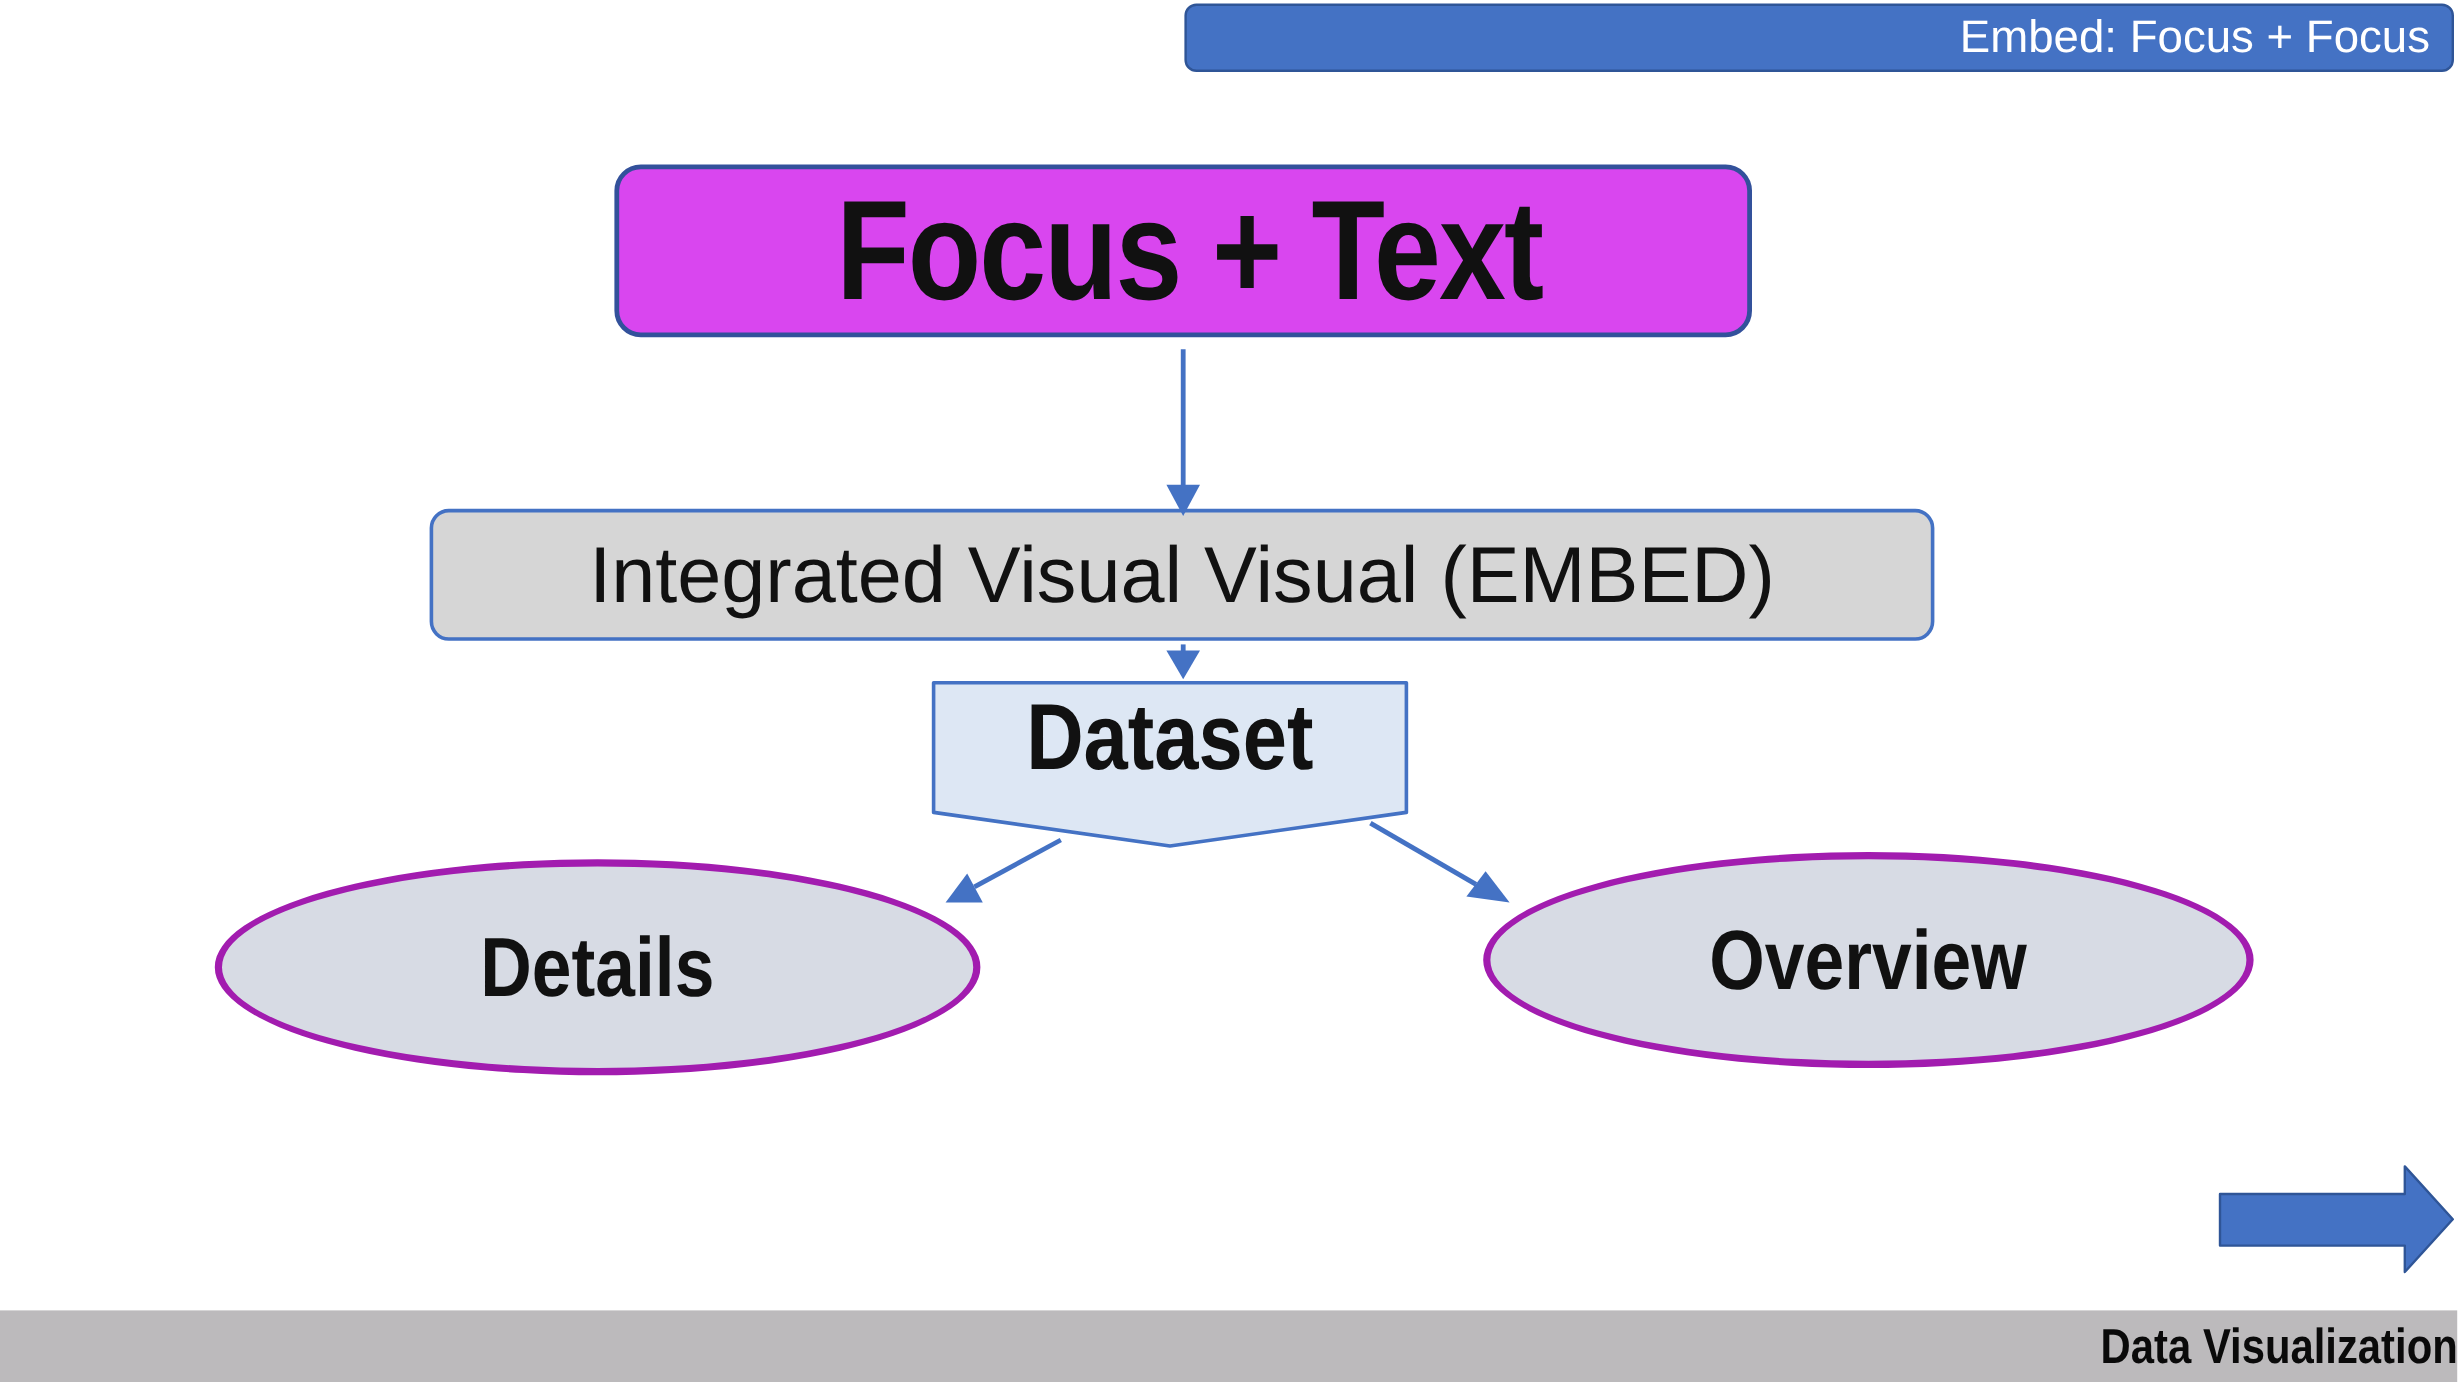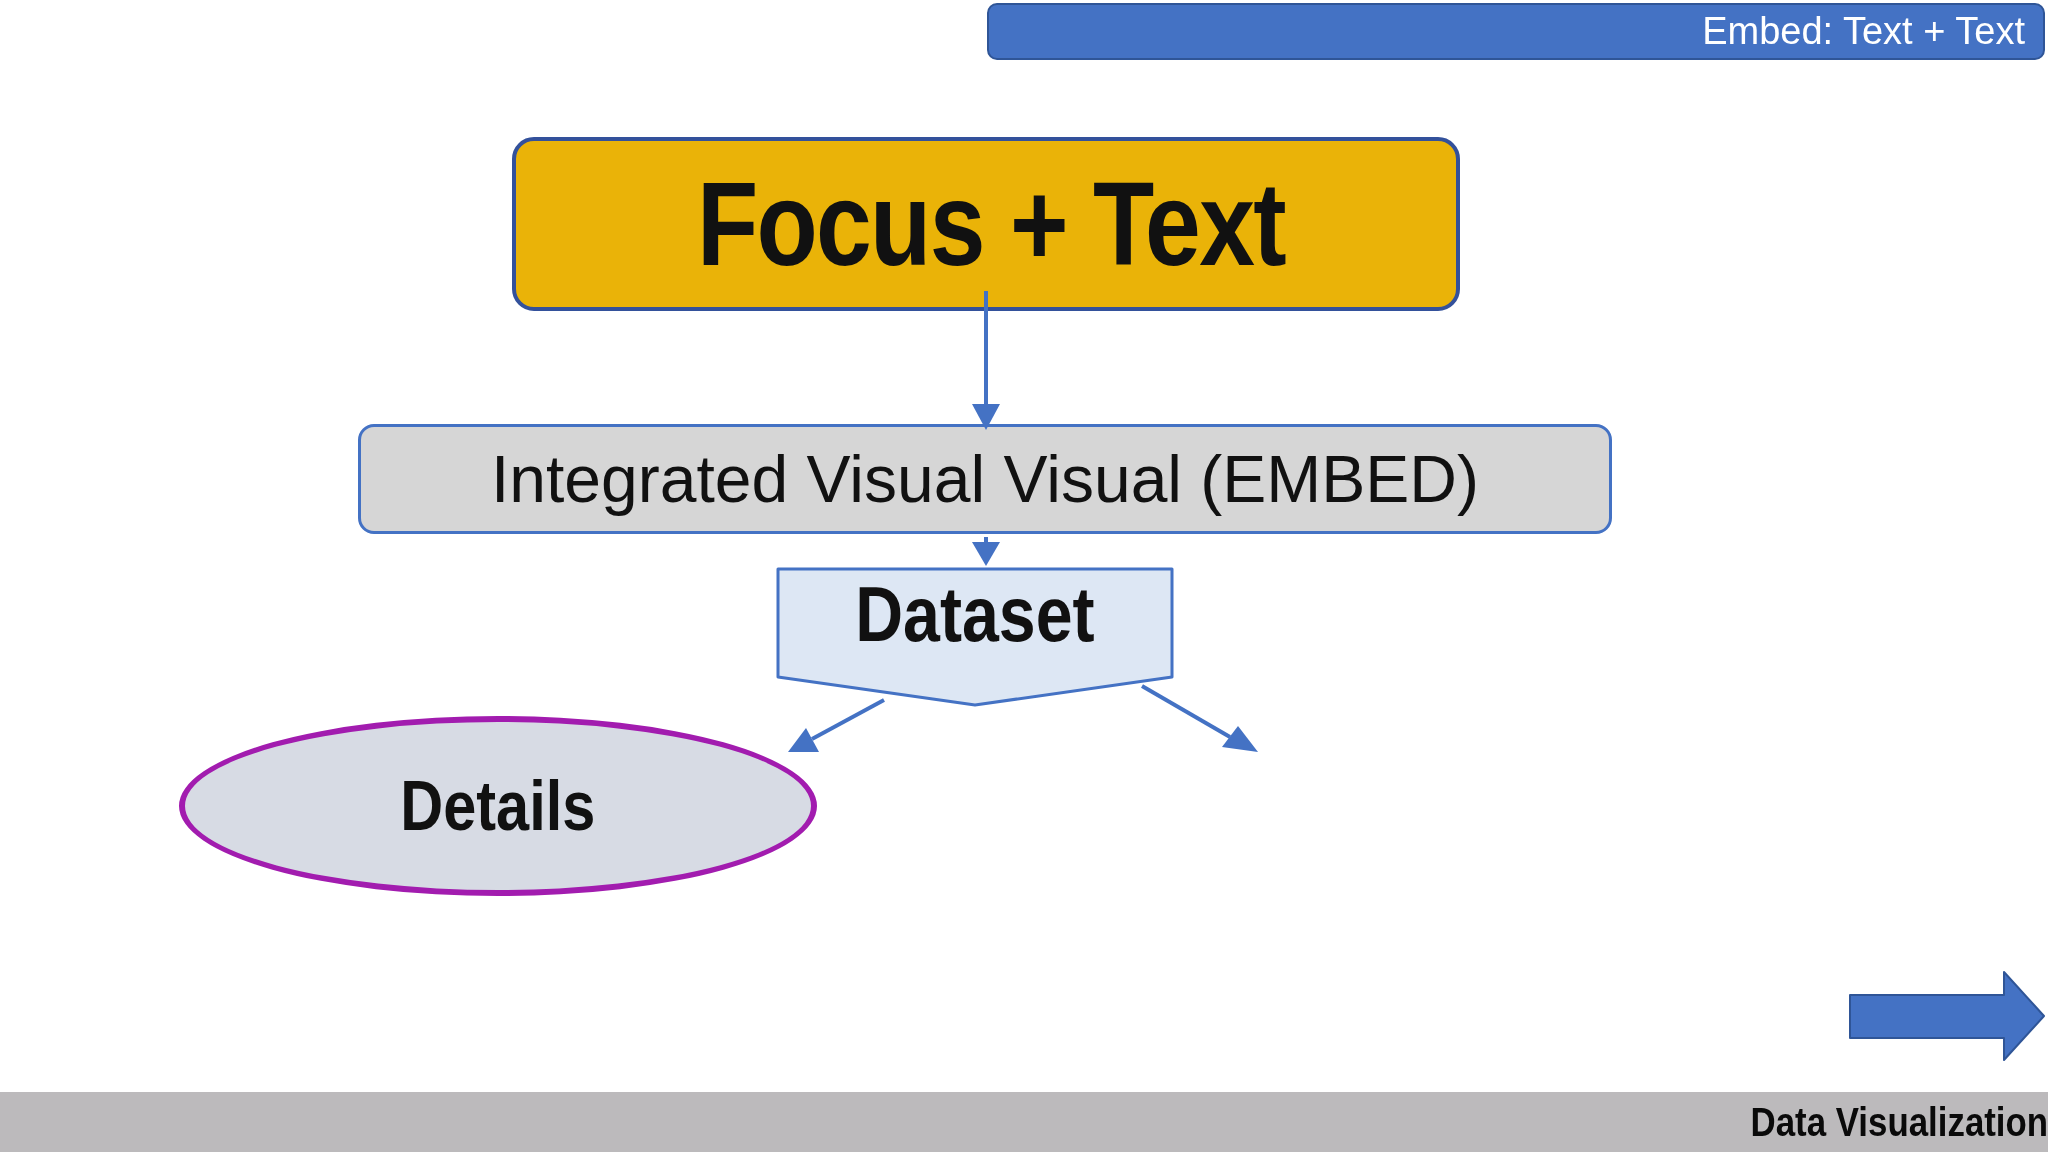--- a/index.html
+++ b/index.html
@@ -48,22 +48,22 @@
     display: inline-block;
     transform: scaleX(0.85);
     transform-origin: center center;
     white-space: nowrap;
   }
 
   .focus-box {
     left: 512px;
     top: 137px;
     width: 948px;
-    height: 174px;
-    background: #eab308;
+    height: 144px;
+    background: #d946ef;
     border: 4px solid #33519b;
     border-radius: 22px;
     font-size: 118px;
     font-weight: bold;
     letter-spacing: -2px;
     padding-left: 10px;
   }
 
   .integrated-box {
     left: 358px;
@@ -142,21 +142,21 @@
   .footer-bar .squeeze {
     transform-origin: right center;
   }
 </style>
 </head>
 <body>
 
 <div class="slide">
 
   <div class="banner">
-    <span>Embed: Text + Text</span>
+    <span>Embed: Focus + Focus</span>
   </div>
 
   <div class="node focus-box">
     <span class="squeeze">Focus + Text</span>
   </div>
 
   <div class="node integrated-box">
     <span>Integrated Visual Visual (EMBED)</span>
   </div>
 
@@ -164,20 +164,23 @@
     <polygon points="3,3 397,3 397,111 200,139 3,111" fill="#dde7f4" stroke="#4472c4" stroke-width="3" stroke-linejoin="round"></polygon>
   </svg>
   <div class="node dataset-label">
     <span class="squeeze">Dataset</span>
   </div>
 
   <div class="node ellipse ellipse-details">
     <span class="squeeze">Details</span>
   </div>
 
+  <div class="node ellipse ellipse-overview">
+    <span class="squeeze">Overview</span>
+  </div>
 
   <svg class="connector-layer" width="2048" height="1152" viewBox="0 0 2048 1152">
 
     <g>
       <line x1="986" y1="291" x2="986" y2="406" stroke="#4472c4" stroke-width="4"></line>
       <polygon points="986,430 972,404 1000,404" fill="#4472c4"></polygon>
     </g>
 
     <g>
       <line x1="986" y1="537" x2="986" y2="546" stroke="#4472c4" stroke-width="4"></line>

